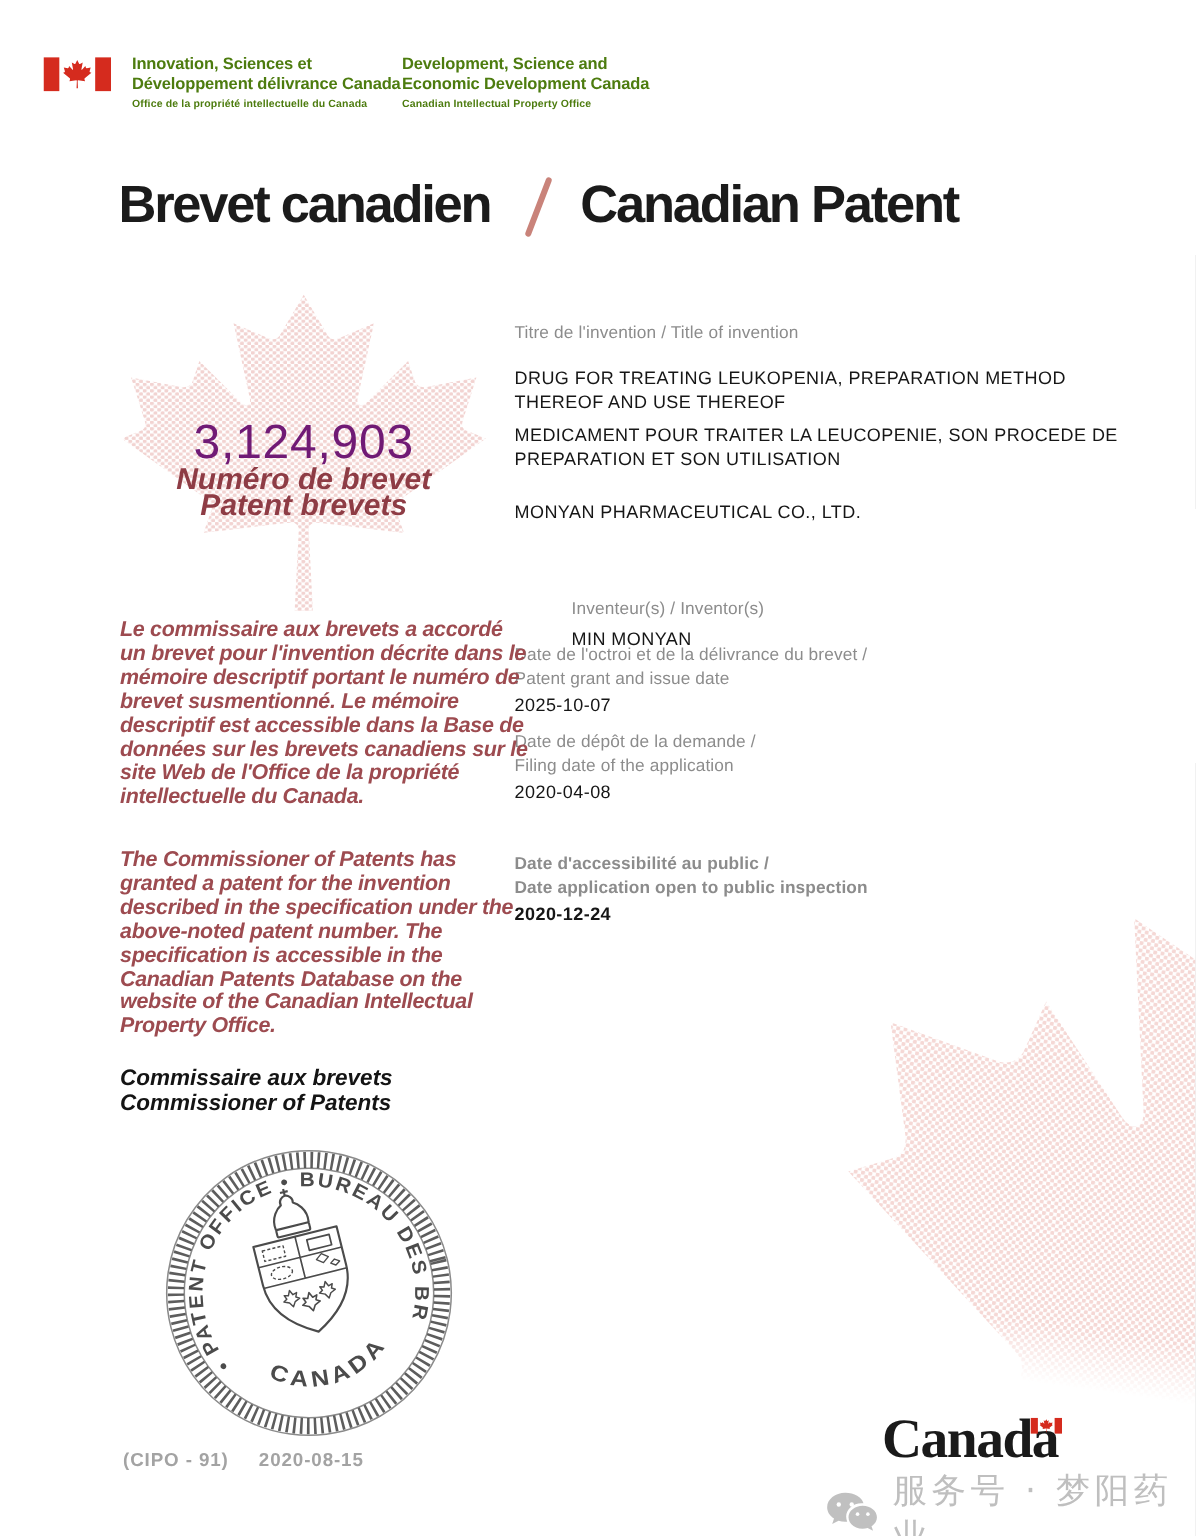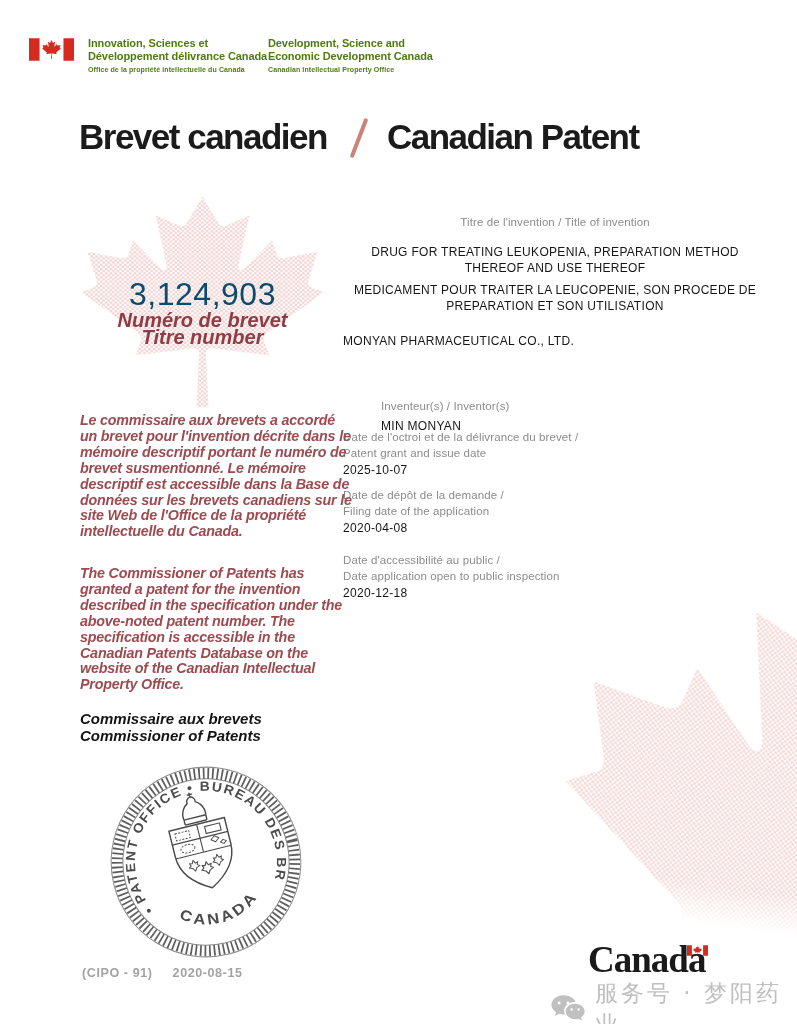--- a/index.html
+++ b/index.html
@@ -17,35 +17,35 @@
   .org .main { font-size:11px; line-height:12.5px; letter-spacing:-0.1px; }
   .org .sub  { font-size:7px; margin-top:4px; letter-spacing:0.1px; }
   
   .doc-title { position:absolute; left:79px; top:117px; display:flex; align-items:flex-start; }
   .doc-title .t { font-size:35px; font-weight:bold; letter-spacing:-1.5px; color:#1b1b1b; }
   .doc-title .slash { width:4px; height:42px; background:#c9837a; border-radius:2px;
                       transform:rotate(21deg); margin:0 26px 0 30px; }
   
   .leaf-left { position:absolute; left:76px; top:192px; width:253px; height:222px; }
   .patent-num { position:absolute; left:76px; top:276px; width:253px; text-align:center;
-                font-size:32px; letter-spacing:0.5px; color:#0c4a6e; }
+                font-size:32px; letter-spacing:0.5px; color:#701a75; }
   .patent-num-labels { position:absolute; left:76px; top:312px; width:253px; text-align:center;
                 font-size:20px; font-weight:bold; font-style:italic; color:#8e3c45; line-height:17px; }
   
   .rc { position:absolute; left:343px; width:424px; }
   .rc-label { font-size:11.5px; color:#8c8c8c; line-height:15.5px; letter-spacing:0.1px; }
   .rc-value { font-size:12px; color:#161616; line-height:16.5px; letter-spacing:0.3px; margin-top:3px; }
-  .b-invention { top:215px;text-align:center; }
+  .b-invention { top:215px; }
   .b-invention .fr { margin-top:5px; }
   .b-invention .en { margin-top:13px; }
   .b-patentee { top:330px; }
   .b-inventor { top:399px;margin-left:38px; }
   .b-date1 { top:430px; }
   .b-date2 { top:488px; }
-  .b-date3 { top:553px; }
+  .b-date3 { top:569px;font-weight:bold; }
   .date-val { font-size:12px; color:#161616; margin-top:2px; letter-spacing:0.3px; }
   
   .statement { position:absolute; left:80px; width:272px; font-weight:bold; font-style:italic;
                font-size:14.3px; line-height:15.9px; color:#9d4b50; letter-spacing:-0.2px; }
   .st-fr { top:413px; }
   .st-en { top:566px; }
   .signature { position:absolute; left:80px; top:711px; font-weight:bold; font-style:italic;
                font-size:15px; line-height:16.5px; color:#141414; }
   
   .seal { position:absolute; left:104px; top:760px; width:204px; height:204px;
@@ -117,21 +117,21 @@
     <span class="slash"></span>
     <span class="t">Canadian Patent</span>
   </div>
 
   <svg class="leaf-left" viewBox="0 0 100 100" preserveAspectRatio="none" xmlns="http://www.w3.org/2000/svg" xmlns:xlink="http://www.w3.org/1999/xlink">
     <use href="#leafP" xlink:href="#leafP" fill="url(#dotsL)"></use>
   </svg>
   <div class="patent-num">3,124,903</div>
   <div class="patent-num-labels">
     <div>Numéro de brevet</div>
-    <div>Titre number</div>
+    <div>Patent brevets</div>
   </div>
 
   <div class="rc b-invention">
     <div class="rc-label">Titre de l'invention / Title of invention</div>
     <div class="rc-value en">DRUG FOR TREATING LEUKOPENIA, PREPARATION METHOD THEREOF AND USE THEREOF</div>
     <div class="rc-value fr">MEDICAMENT POUR TRAITER LA LEUCOPENIE, SON PROCEDE DE PREPARATION ET SON UTILISATION</div>
   </div>
 
   <div class="rc b-patentee">
     <div class="rc-value">MONYAN PHARMACEUTICAL CO., LTD.</div>
@@ -150,21 +150,21 @@
 
   <div class="rc b-date2">
     <div class="rc-label">Date de dépôt de la demande /</div>
     <div class="rc-label">Filing date of the application</div>
     <div class="date-val">2020-04-08</div>
   </div>
 
   <div class="rc b-date3">
     <div class="rc-label">Date d'accessibilité au public /</div>
     <div class="rc-label">Date application open to public inspection</div>
-    <div class="date-val">2020-12-18</div>
+    <div class="date-val">2020-12-24</div>
   </div>
 
   <div class="statement st-fr">Le commissaire aux brevets a accordé un brevet pour l'invention décrite dans le mémoire descriptif portant le numéro de brevet susmentionné. Le mémoire descriptif est accessible dans la Base de données sur les brevets canadiens sur le site Web de l'Office de la propriété intellectuelle du Canada.</div>
   <div class="statement st-en">The Commissioner of Patents has granted a patent for the invention described in the specification under the above-noted patent number. The specification is accessible in the Canadian Patents Database on the website of the Canadian Intellectual Property Office.</div>
 
   <div class="signature">
     <div>Commissaire aux brevets</div>
     <div>Commissioner of Patents</div>
   </div>
 

